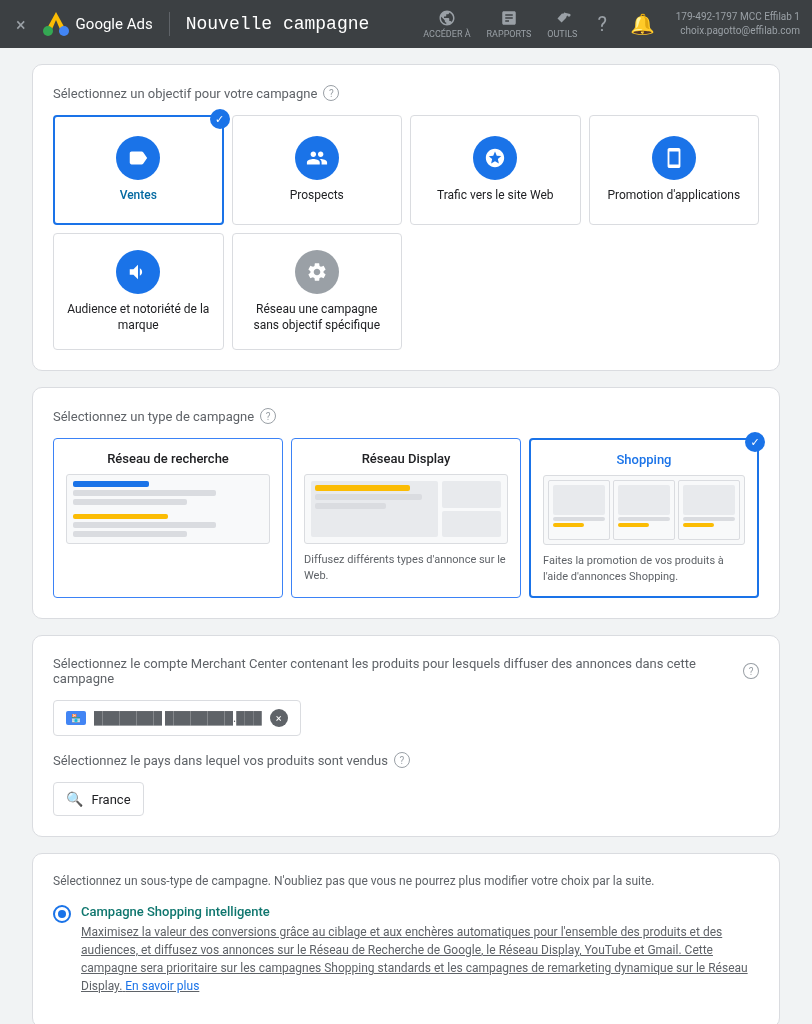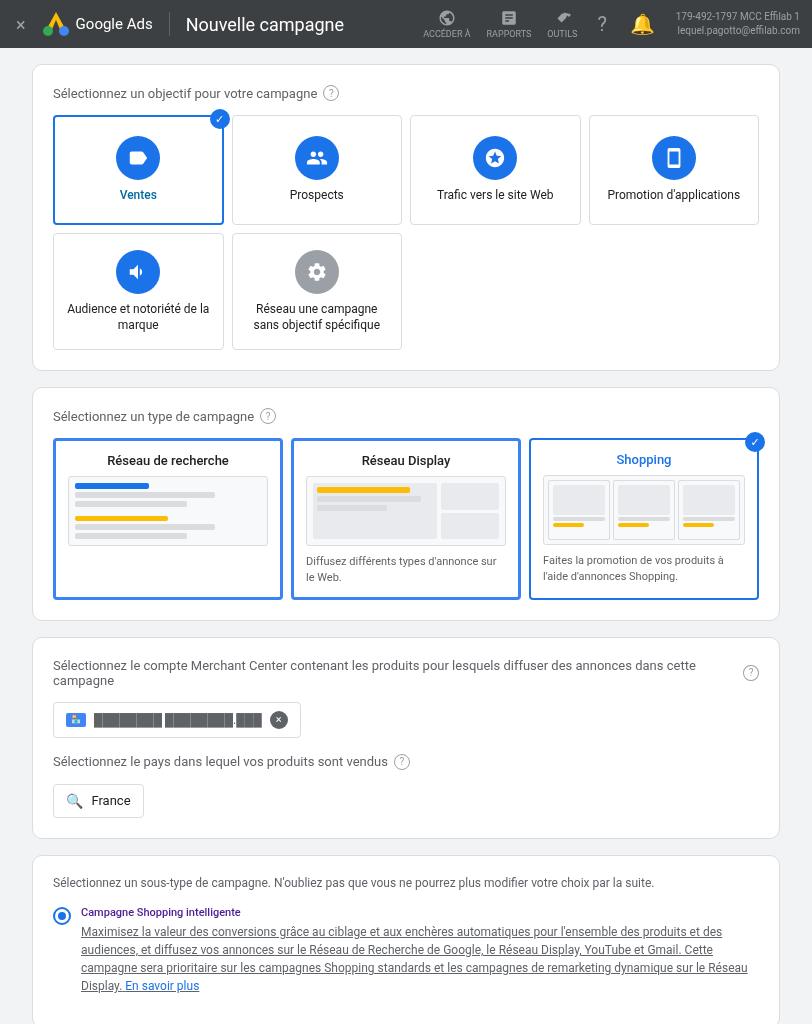--- a/index.html
+++ b/index.html
@@ -20,21 +20,21 @@
       font-size: 18px;
       cursor: pointer;
       padding: 4px;
     }
     .topnav-logo {
       display: flex;
       align-items: center;
       gap: 6px;
     }
     .topnav-divider { width: 1px; height: 24px; background: #5f6368; margin: 0 4px; }
-    .topnav-title { color: #fff; font-size: 18px; font-weight: 400; flex: 1; }
+    .topnav-title { color: #fff; font-size: 18px; font-weight: 400; flex: 1; font-family: Liberation Mono, monospace; }
     .topnav-actions {
       display: flex;
       align-items: center;
       gap: 16px;
       margin-left: auto;
     }
     .topnav-action-item {
       display: flex;
       flex-direction: column;
       align-items: center;
@@ -151,21 +151,21 @@
       font-weight: 500;
     }
 
     
     .type-grid {
       display: grid;
       grid-template-columns: repeat(3, 1fr);
       gap: 8px;
     }
     .type-card {
-      border: 3px solid #3b82f6;
+      border: 1px solid #3b82f6;
       border-radius: 4px;
       padding: 12px;
       cursor: pointer;
       position: relative;
       min-height: 160px;
     }
     .type-card.selected {
       border: 2px solid #1a73e8;
     }
     .type-card .check-badge {
@@ -303,21 +303,21 @@
     .radio-circle.checked {
       border-color: #1a73e8;
     }
     .radio-circle.checked::after {
       content: '';
       width: 8px; height: 8px;
       background: #1a73e8;
       border-radius: 50%;
     }
     .radio-content {}
-    .radio-label { font-size: 11px; font-weight: 500; color: #4c1d95; margin-bottom: 4px; }
+    .radio-label { font-size: 13px; font-weight: 500; color: #0f766e; margin-bottom: 4px; }
     .radio-desc { font-size: 12px; color: #5f6368; line-height: 1.5; text-decoration: underline; }
     .radio-desc a { color: #1a73e8; text-decoration: none; }
   </style>
 </head>
 <body>
 
 <nav class="topnav">
   <span class="topnav-close">×</span>
   <div class="topnav-logo">
 
@@ -347,21 +347,21 @@
     <div class="topnav-action-item">
       <svg width="18" height="18" viewBox="0 0 24 24" fill="#9aa0a6">
           <path d="M15.9 5c-.17-.25-.3-.51-.37-.79l-3.29 3.29.74.74.76-.76 2.77 2.77-.75.75 .74.74 3.29-3.29c-.18.37-.18.79 0 1.06.88.88 2.1.88 2.97 0 .87-.86.87-2.08 0-2.95L15.9 5zm-8.15 5.76L6 12.52 11.44 18 18 11.44l-5.76-5.76-4.49 5.08z"></path>
         </svg>
       <span>OUTILS</span>
     </div>
     <span class="topnav-icon-btn">?</span>
     <span class="topnav-icon-btn">🔔</span>
     <div class="topnav-user">
       <span>179-492-1797 MCC Effilab 1</span>
-      <span>lequel.pagotto@effilab.com</span>
+      <span>choix.pagotto@effilab.com</span>
     </div>
   </div>
 </nav>
 
 <div class="main">
 
   <div class="card">
     <div class="section-title">
       <span>Sélectionnez un objectif pour votre campagne</span>
       <span class="help-icon">?</span>

